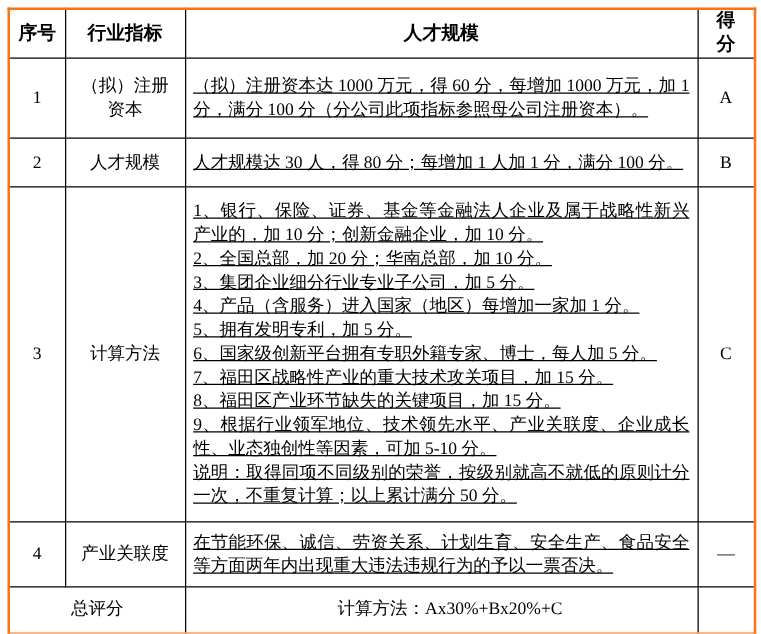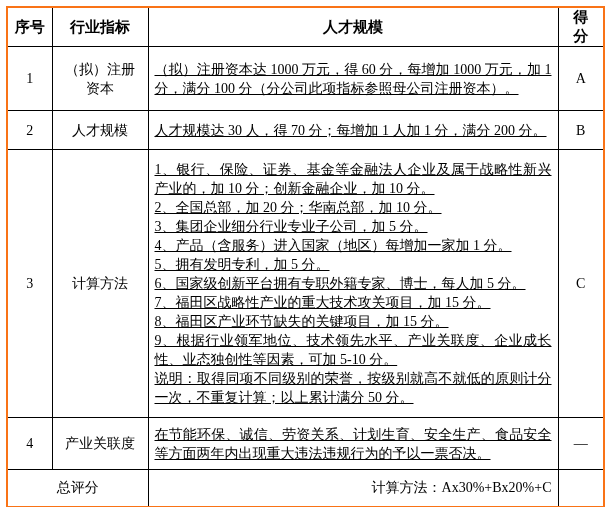--- a/index.html
+++ b/index.html
@@ -49,21 +49,21 @@
     white-space: pre-line;
   }
   .c-desc {
     text-align: justify;
     vertical-align: middle;
     white-space: pre-line;
     padding: 1px 6px 1px 6px;
     text-decoration: underline;
   }
   .c-desc-total {
-    text-align: right;
+    text-align: center;
     vertical-align: middle;
     white-space: pre-line;
     padding: 1px 6px 1px 20px;
   }
   tr.h-header { height: 38px; }
   tr.h-r1 { height: 64px; }
   tr.h-r2 { height: 39px; }
   tr.h-r3 { height: 268px; }
   tr.h-r4 { height: 52px; }
   tr.h-total { height: 37px; }
@@ -92,21 +92,21 @@
         <td class="c-num">1</td>
         <td class="c-name">（拟）注册
 资本</td>
         <td class="c-desc">（拟）注册资本达 1000 万元，得 60 分，每增加 1000 万元，加 1 分，满分 100 分（分公司此项指标参照母公司注册资本）。</td>
         <td class="c-score">A</td>
       </tr>
 
       <tr class="h-r2">
         <td class="c-num">2</td>
         <td class="c-name">人才规模</td>
-        <td class="c-desc">人才规模达 30 人，得 70 分；每增加 1 人加 1 分，满分 200 分。</td>
+        <td class="c-desc">人才规模达 30 人，得 80 分；每增加 1 人加 1 分，满分 100 分。</td>
         <td class="c-score">B</td>
       </tr>
 
       <tr class="h-r3">
         <td class="c-num">3</td>
         <td class="c-name">计算方法</td>
         <td class="c-desc">1、银行、保险、证券、基金等金融法人企业及属于战略性新兴产业的，加 10 分；创新金融企业，加 10 分。
 2、全国总部，加 20 分；华南总部，加 10 分。
 3、集团企业细分行业专业子公司，加 5 分。
 4、产品（含服务）进入国家（地区）每增加一家加 1 分。

